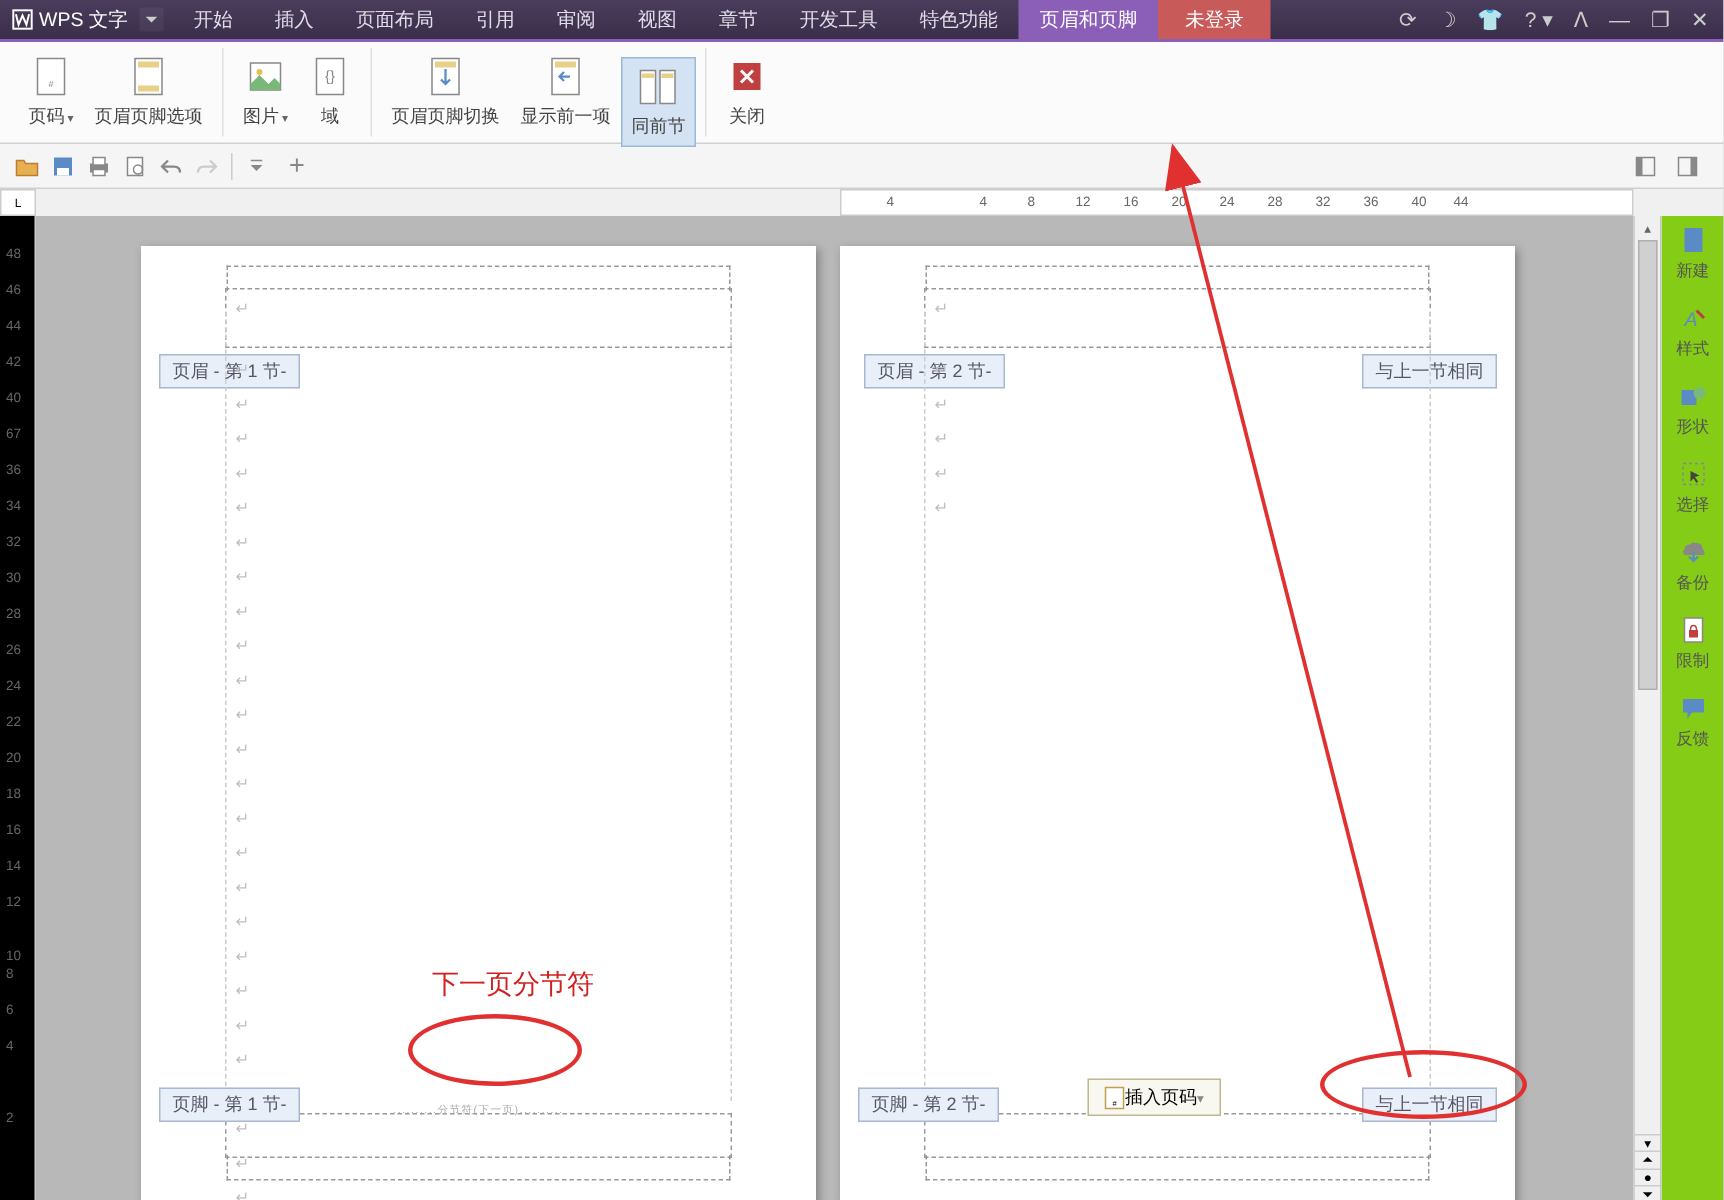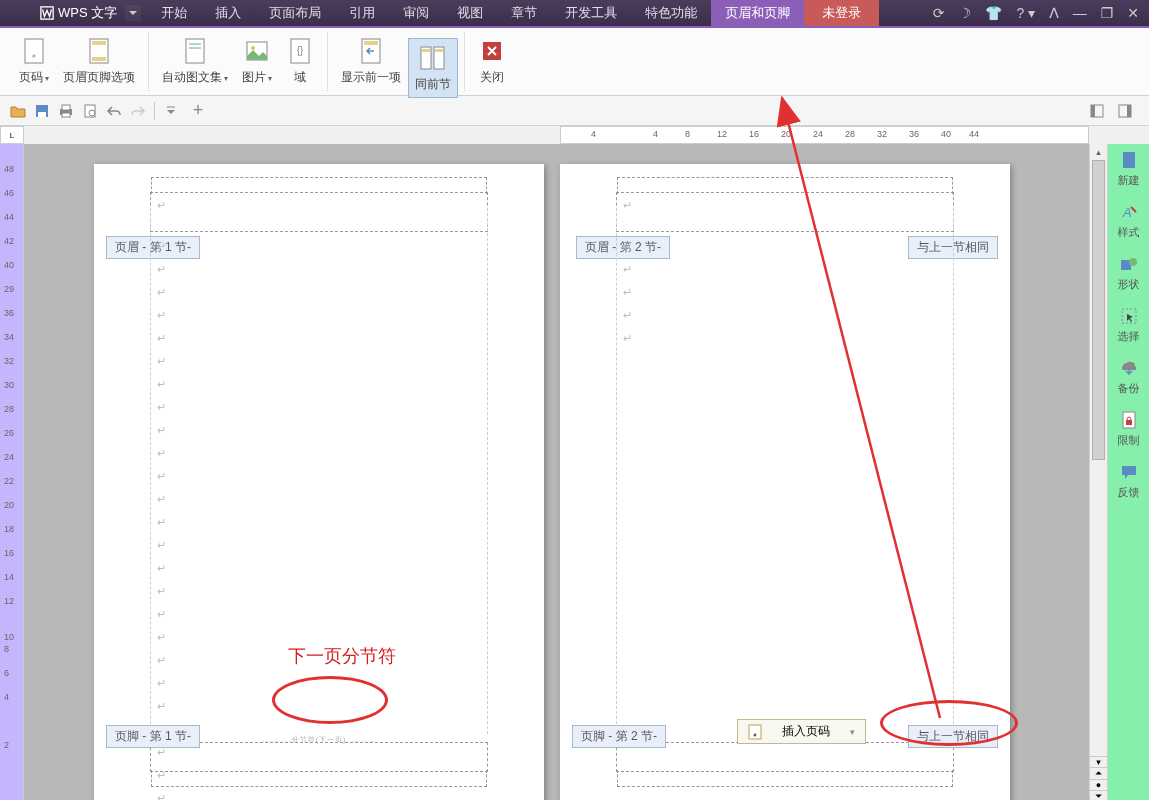--- a/index.html
+++ b/index.html
@@ -1,20 +1,20 @@
 <!DOCTYPE html>
 <html><head>
 <meta charset="utf-8">
 <style>
 * { margin: 0; padding: 0; box-sizing: border-box; font-family: "Microsoft YaHei", "SimSun", sans-serif; }
 body { width: 1149px; height: 800px; background: #fff; overflow: hidden; position: relative; }
 
 
 .titlebar { height: 28px; background: linear-gradient(#4a3d5c, #3a2e4a); display: flex; align-items: center; border-bottom: 2px solid #8b5fb8; }
-.app-logo { display: flex; align-items: center; gap: 4px; padding: 0 8px; color: #fff; font-size: 13px; margin-left: 32px; }
+.app-logo { display: flex; align-items: center; gap: 4px; padding: 0 8px; color: #fff; font-size: 13px; }
 .app-logo svg { width: 14px; height: 14px; }
 .dropdown-arrow { width: 16px; height: 16px; background: rgba(255,255,255,0.05); display: flex; align-items: center; justify-content: center; margin-right: 6px; }
 .menu-tabs { display: flex; height: 100%; }
 .menu-tab { padding: 0 14px; color: #e0dce8; font-size: 13px; display: flex; align-items: center; cursor: pointer; }
 .menu-tab.active { background: #8b5fb8; color: #fff; }
 .menu-tab.login { background: #c85a5a; color: #fff; padding: 0 18px; }
 .titlebar-right { margin-left: auto; display: flex; align-items: center; gap: 14px; padding: 0 10px; color: #ccc; font-size: 13px; }
 .titlebar-right .win-icon { cursor: pointer; font-size: 14px; }
 
 
@@ -36,35 +36,35 @@
 .qat-right { margin-left: auto; display: flex; gap: 4px; padding-right: 6px; }
 
 
 .ruler-row { height: 18px; background: #f0f0f0; display: flex; position: relative; }
 .corner-box { width: 24px; height: 18px; border: 1px solid #ccc; background: #fff; display: flex; align-items: center; justify-content: center; font-size: 8px; }
 .h-ruler { position: absolute; left: 560px; right: 60px; top: 0; height: 18px; background: #fff; border: 1px solid #ccc; display: flex; align-items: center; font-size: 9px; color: #666; }
 .h-tick { position: absolute; top: 2px; }
 
 
 .doc-area { position: absolute; top: 144px; left: 0; right: 0; bottom: 0; background: #b8b8b8; display: flex; }
-.v-ruler { width: 24px; background: #c4b5fd; border-right: 1px solid #ccc; position: relative; font-size: 9px; color: #666; }
+.v-ruler { width: 24px; background: #000000; border-right: 1px solid #ccc; position: relative; font-size: 9px; color: #666; }
 .v-tick { position: absolute; left: 4px; }
 .pages-container { flex: 1; display: flex; gap: 16px; padding: 20px 70px 0 70px; overflow: hidden; position: relative; }
 .page { width: 450px; height: 640px; background: #fff; box-shadow: 2px 2px 6px rgba(0,0,0,0.3); position: relative; }
 .header-zone { position: absolute; top: 28px; left: 56px; right: 56px; height: 40px; border: 1px dashed #999; }
 .header-zone::before { content: ''; position: absolute; top: -16px; left: 0; right: 0; height: 16px; border: 1px dashed #999; border-bottom: none; }
 .body-zone { position: absolute; top: 44px; left: 56px; right: 56px; bottom: 70px; border-left: 1px dashed #ccc; border-right: 1px dashed #ccc; }
 .footer-zone { position: absolute; bottom: 32px; left: 56px; right: 56px; height: 30px; border: 1px dashed #999; }
 .footer-zone::after { content: ''; position: absolute; bottom: -16px; left: 0; right: 0; height: 16px; border: 1px dashed #999; border-top: none; }
 .section-tag { position: absolute; background: #e8eff8; border: 1px solid #a8b8d0; padding: 2px 8px; font-size: 12px; color: #556; }
 .para-mark { color: #c0c0c0; font-size: 11px; padding: 2px; }
-.insert-pn { position: absolute; background: #f8f8f0; border: 1px solid #c0b890; padding: 3px 10px; font-size: 12px; display: flex; align-items: center; gap: 20px; cursor: pointer; margin-left: 12px; }
-
-
-.side-panel { position: absolute; right: 0; top: 144px; width: 42px; bottom: 0; background: #86efac; border-left: 1px solid #d0d0d0; display: flex; flex-direction: column; align-items: center; padding-top: 6px; gap: 14px; }
+.insert-pn { position: absolute; background: #f8f8f0; border: 1px solid #c0b890; padding: 3px 10px; font-size: 12px; display: flex; align-items: center; gap: 0; cursor: pointer; }
+
+
+.side-panel { position: absolute; right: 0; top: 144px; width: 42px; bottom: 0; background: #84cc16; border-left: 1px solid #d0d0d0; display: flex; flex-direction: column; align-items: center; padding-top: 6px; gap: 14px; }
 .side-btn { display: flex; flex-direction: column; align-items: center; gap: 3px; cursor: pointer; font-size: 11px; color: #555; }
 .side-btn .sicon { width: 20px; height: 20px; display: flex; align-items: center; justify-content: center; }
 
 
 .vscroll { position: absolute; right: 42px; top: 144px; bottom: 0; width: 18px; background: #f0f0f0; border-left: 1px solid #d0d0d0; }
 .vscroll-up, .vscroll-down { height: 16px; display: flex; align-items: center; justify-content: center; font-size: 9px; color: #666; cursor: pointer; }
 .vscroll-track { position: absolute; top: 16px; bottom: 60px; left: 0; right: 0; }
 .vscroll-thumb { position: absolute; top: 0; left: 2px; right: 2px; height: 300px; background: #d0d0d0; border: 1px solid #b0b0b0; }
 .vscroll-nav { position: absolute; bottom: 0; left: 0; right: 0; height: 44px; display: flex; flex-direction: column; }
 .vscroll-nav div { flex: 1; display: flex; align-items: center; justify-content: center; font-size: 9px; border-top: 1px solid #ccc; }
@@ -133,49 +133,49 @@
             <rect x="4" y="3" width="14" height="4" fill="#e8d088"></rect>
             <rect x="4" y="19" width="14" height="4" fill="#e8d088"></rect>
           </svg>
         </div>
       <span>页眉页脚选项</span>
     </div>
   </div>
   <div class="ribbon-group">
     <div class="ribbon-btn">
       <div class="icon-box">
-          <svg width="22" height="26">
-            <rect x="2" y="1" width="18" height="24" fill="#fff" stroke="#888"></rect>
-            <line x1="5" y1="6" x2="17" y2="6" stroke="#6a9"></line>
-            <line x1="5" y1="10" x2="17" y2="10" stroke="#6a9"></line>
-          </svg>
-        </div>
-      <span><span>自动图文集</span><span class="small-arrow">▾</span></span>
-    </div>
-    <div class="ribbon-btn">
-      <div class="icon-box">
           <svg width="24" height="22">
             <rect x="2" y="2" width="20" height="18" fill="#fff" stroke="#888"></rect>
             <circle cx="8" cy="8" r="2" fill="#e8c050"></circle>
             <path d="M2 16 L8 10 L14 16 L18 12 L22 16 L22 20 L2 20 Z" fill="#7ab87a"></path>
           </svg>
         </div>
       <span><span>图片</span><span class="small-arrow">▾</span></span>
     </div>
     <div class="ribbon-btn">
       <div class="icon-box">
           <svg width="22" height="26">
             <rect x="2" y="1" width="18" height="24" fill="#fff" stroke="#888"></rect>
             <text x="11" y="16" font-size="10" text-anchor="middle" fill="#888">{}</text>
           </svg>
         </div>
       <span>域</span>
     </div>
   </div>
   <div class="ribbon-group">
+    <div class="ribbon-btn">
+      <div class="icon-box">
+          <svg width="22" height="26">
+            <rect x="2" y="1" width="18" height="24" fill="#fff" stroke="#888"></rect>
+            <rect x="4" y="3" width="14" height="4" fill="#e8d088"></rect>
+            <path d="M11 8 L11 18 M8 15 L11 18 L14 15" fill="none" stroke="#5a8bc4" stroke-width="1.5"></path>
+          </svg>
+        </div>
+      <span>页眉页脚切换</span>
+    </div>
     <div class="ribbon-btn">
       <div class="icon-box">
           <svg width="22" height="26">
             <rect x="2" y="1" width="18" height="24" fill="#fff" stroke="#888"></rect>
             <rect x="4" y="3" width="14" height="4" fill="#e8d088"></rect>
             <path d="M14 13 L8 13 M10 10 L7 13 L10 16" fill="none" stroke="#5a8bc4" stroke-width="1.5"></path>
           </svg>
         </div>
       <span>显示前一项</span>
     </div>
@@ -281,21 +281,21 @@
   </div>
 </div>
 
 <div class="doc-area">
   <div class="v-ruler">
     <span class="v-tick" style="top:20px">48</span>
     <span class="v-tick" style="top:44px">46</span>
     <span class="v-tick" style="top:68px">44</span>
     <span class="v-tick" style="top:92px">42</span>
     <span class="v-tick" style="top:116px">40</span>
-    <span class="v-tick" style="top:140px">29</span>
+    <span class="v-tick" style="top:140px">67</span>
     <span class="v-tick" style="top:164px">36</span>
     <span class="v-tick" style="top:188px">34</span>
     <span class="v-tick" style="top:212px">32</span>
     <span class="v-tick" style="top:236px">30</span>
     <span class="v-tick" style="top:260px">28</span>
     <span class="v-tick" style="top:284px">26</span>
     <span class="v-tick" style="top:308px">24</span>
     <span class="v-tick" style="top:332px">22</span>
     <span class="v-tick" style="top:356px">20</span>
     <span class="v-tick" style="top:380px">18</span>

